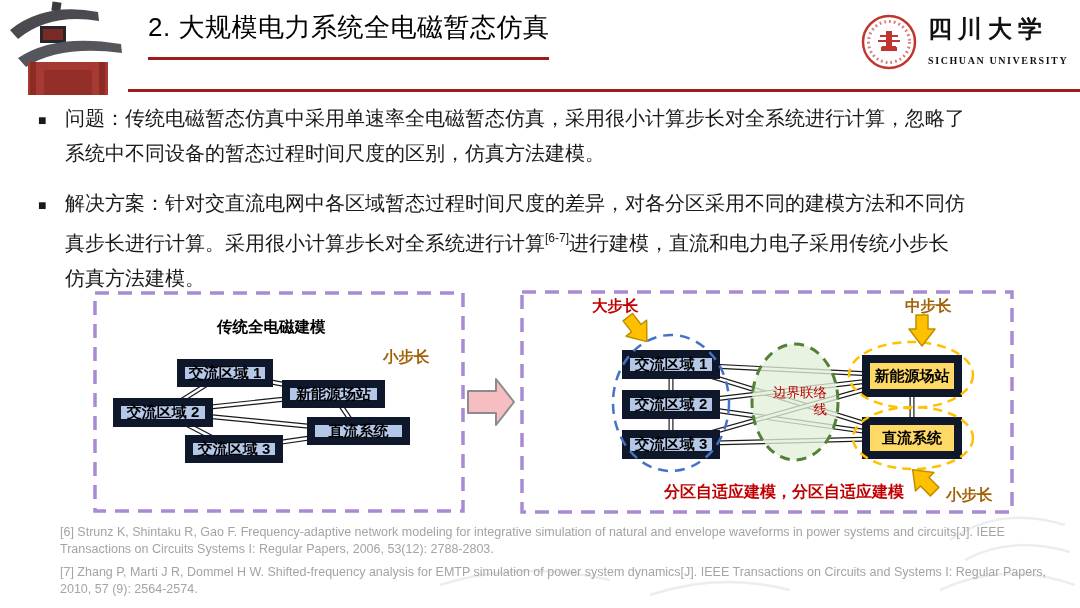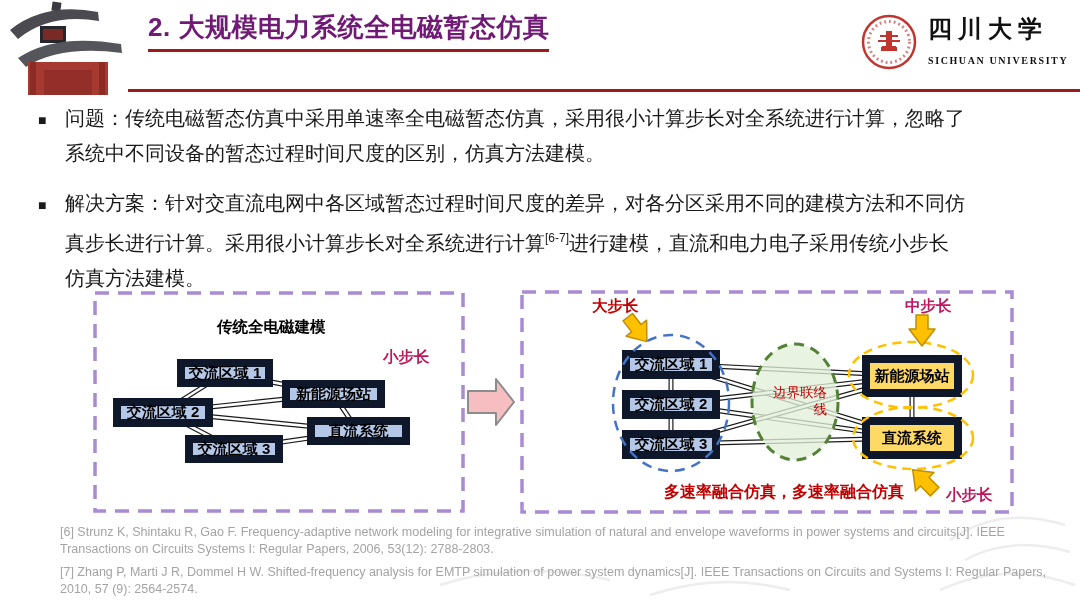--- a/index.html
+++ b/index.html
@@ -4,22 +4,22 @@
 <style>
   html,body{margin:0;padding:0;background:#888;}
   .slide{
     position:relative;width:1080px;height:608px;background:#ffffff;overflow:hidden;
     font-family:"Liberation Sans",sans-serif;color:#1a1a1a;
   }
   
   .temple{position:absolute;left:0;top:0;}
   .title-block{position:absolute;left:148px;top:10px;}
   .page-title{
-    font-size:26px;font-weight:bold;color:#701a75;display:inline-block;
-    border-bottom:3px solid #9E1B1B;padding-bottom:4px;letter-spacing:.5px;
+    font-size:26px;font-weight:normal;color:#000000;display:inline-block;
+    border-bottom:3px solid #9E1B1B;padding-bottom:12px;letter-spacing:.5px;
   }
   .page-subtitle{margin-top:6px;font-size:19px;color:#9E1B1B;}
   .header-rule{position:absolute;left:128px;right:0;top:89px;height:3px;background:#9E1B1B;}
   .logo{position:absolute;left:860px;top:13px;display:flex;align-items:flex-start;}
   .logo-text{margin-left:10px;}
   .logo-cn{font-family:"DejaVu Serif","Liberation Serif",serif;font-size:24px;font-weight:bold;color:#111;letter-spacing:6px;}
   .logo-en{font-family:"Liberation Serif",serif;font-size:10px;font-weight:bold;color:#111;letter-spacing:1.6px;margin-top:10px;}
   
   .bullet-marker{position:absolute;left:38px;font-size:14px;color:#1a1a1a;}
   .bullet{position:absolute;left:65px;width:1000px;font-size:20px;line-height:35px;white-space:nowrap;}
@@ -28,21 +28,21 @@
   .bullet sup{font-size:12px;}
   
   .layer{position:absolute;left:0;top:0;pointer-events:none;}
   .node{
     position:absolute;display:flex;align-items:center;justify-content:center;
     background:#B4C7E7;border:8px solid #0f172a;font-size:15px;font-weight:bold;color:#000;
     box-sizing:border-box;z-index:3;
   }
   .node.yellow{background:#FFD966;}
   .dlabel{position:absolute;font-weight:bold;z-index:4;}
-  .lbl-blue{color:#be185d;font-size:15.5px;}
+  .lbl-blue{color:#a16207;font-size:15.5px;}
   .lbl-red{color:#C00000;font-size:15.5px;}
   .diagram-title{color:#000;font-size:15.5px;font-weight:bold;}
   .boundary-label{
     position:absolute;left:765px;top:384px;width:62px;text-align:right;
     color:#C00000;font-size:13.5px;line-height:17px;z-index:3;font-weight:normal;
   }
   .caption{position:absolute;left:664px;top:482px;color:#C00000;font-size:16px;font-weight:bold;z-index:4;}
   svg .dbl-o{stroke:#1a1a1a;stroke-width:5;}
   svg .dbl-i{stroke:#ffffff;stroke-width:2.6;}
   
@@ -162,21 +162,21 @@
   <div class="node" style="left:622px;top:430px;width:98px;height:29px">交流区域 3</div>
   <div class="node yellow" style="left:862px;top:355px;width:100px;height:42px">新能源场站</div>
   <div class="node yellow" style="left:862px;top:417px;width:100px;height:42px">直流系统</div>
 
   <div class="dlabel diagram-title" style="left:217px;top:317px">传统全电磁建模</div>
   <div class="dlabel lbl-blue" style="left:383px;top:347px">小步长</div>
   <div class="dlabel lbl-red" style="left:592px;top:296px">大步长</div>
   <div class="dlabel lbl-blue" style="left:905px;top:296px">中步长</div>
   <div class="dlabel lbl-blue" style="left:946px;top:485px">小步长</div>
   <div class="boundary-label">边界联络线</div>
-  <div class="caption">多速率融合仿真，多速率融合仿真</div>
+  <div class="caption">分区自适应建模，分区自适应建模</div>
 
   <svg class="layer" width="1080" height="608" viewBox="0 0 1080 608" style="z-index:5">
     <ellipse cx="671" cy="403" rx="58" ry="68" fill="none" stroke="#4472C4" stroke-width="2.5" stroke-dasharray="10 7"></ellipse>
     <ellipse cx="911" cy="375" rx="62" ry="33" fill="none" stroke="#FFC000" stroke-width="2.5" stroke-dasharray="9 6"></ellipse>
     <ellipse cx="913" cy="438" rx="60" ry="31" fill="none" stroke="#FFC000" stroke-width="2.5" stroke-dasharray="9 6"></ellipse>
     <g fill="#FFC000" stroke="#BF8F00" stroke-width="1.5" stroke-linejoin="round">
       <path d="M -6 -15 L 6 -15 L 6 -1 L 13 -1 L 0 16 L -13 -1 L -6 -1 Z" transform="translate(637,329) rotate(-38)"></path>
       <path d="M -6 -15 L 6 -15 L 6 -1 L 13 -1 L 0 16 L -13 -1 L -6 -1 Z" transform="translate(922,330)"></path>
       <path d="M -6 -15 L 6 -15 L 6 -1 L 13 -1 L 0 16 L -13 -1 L -6 -1 Z" transform="translate(924,481) rotate(135)"></path>
     </g>

